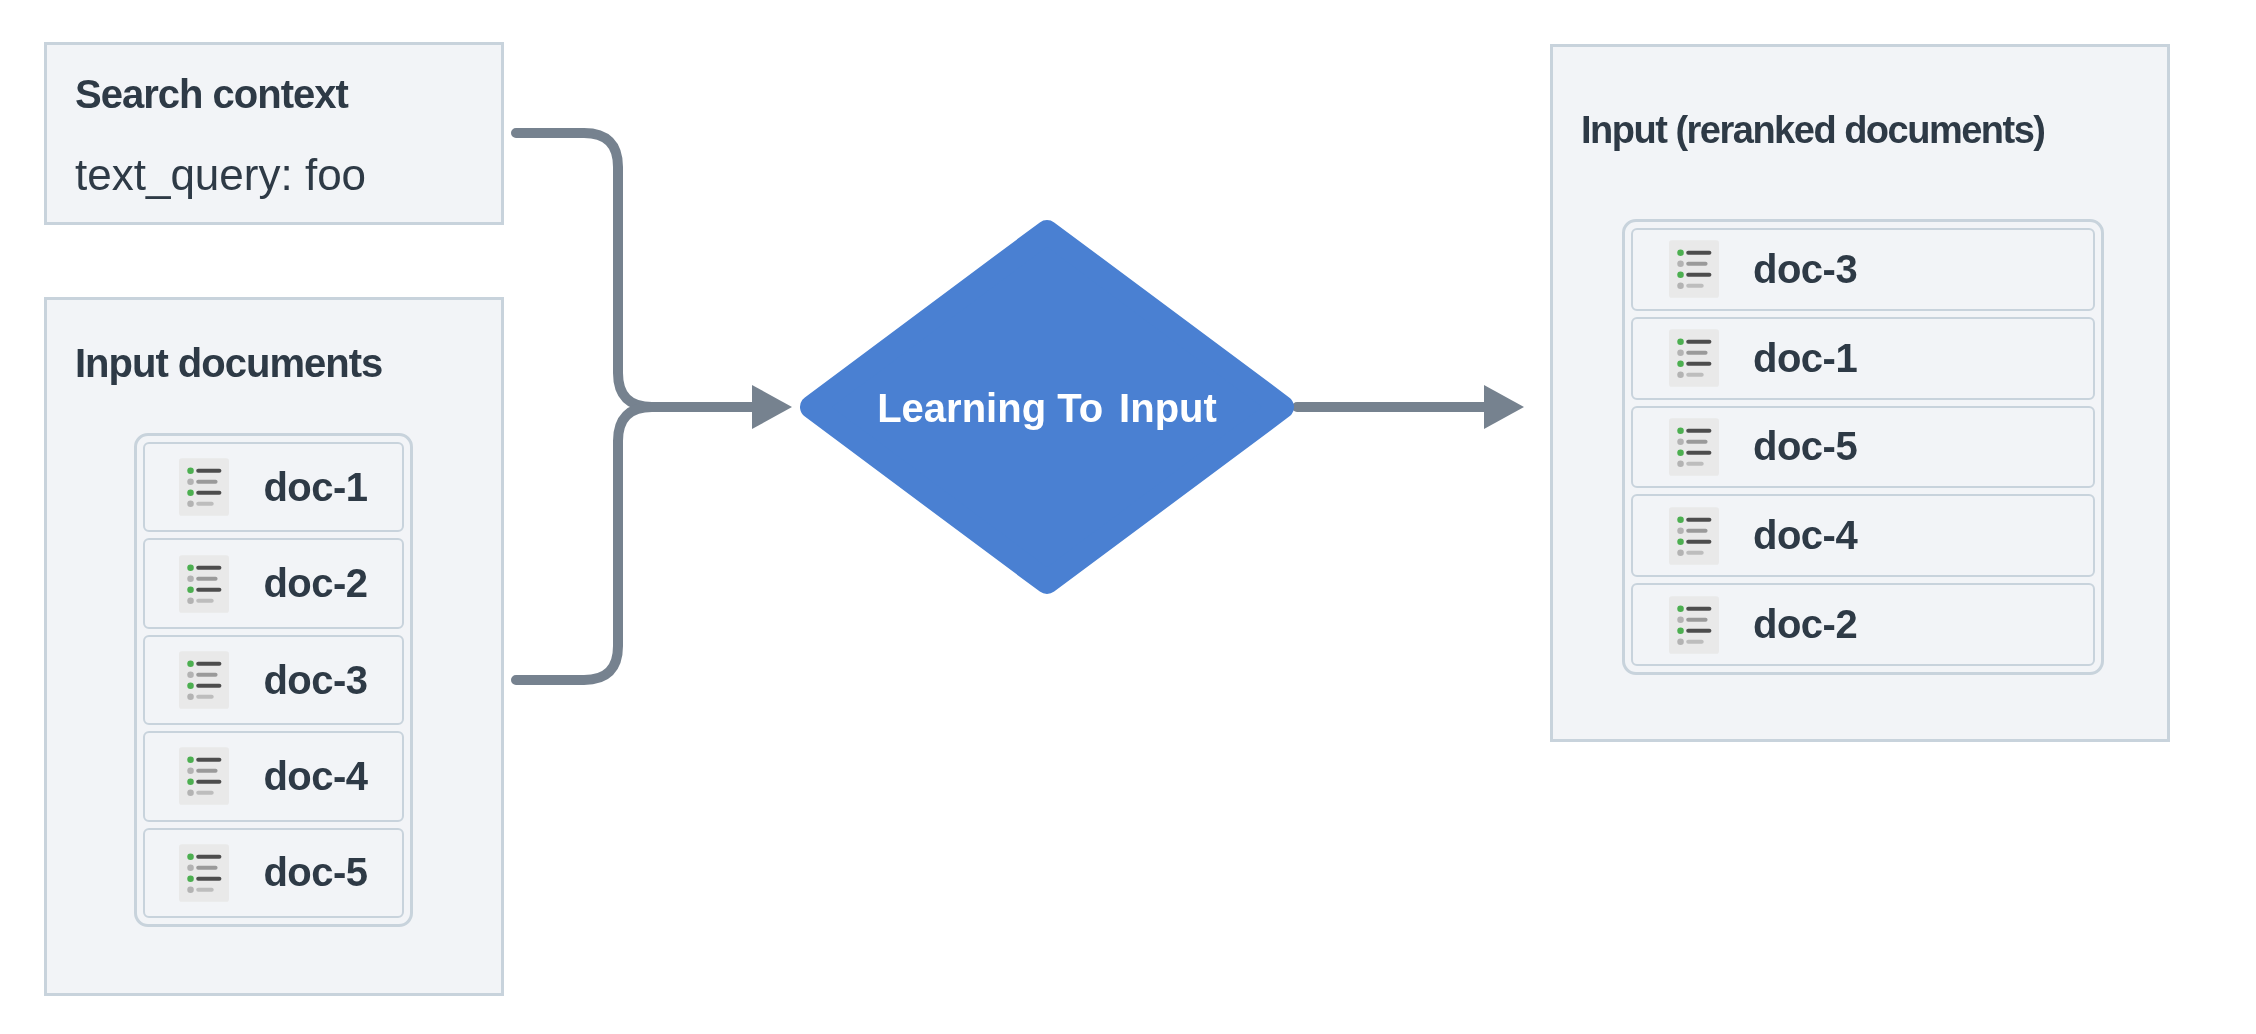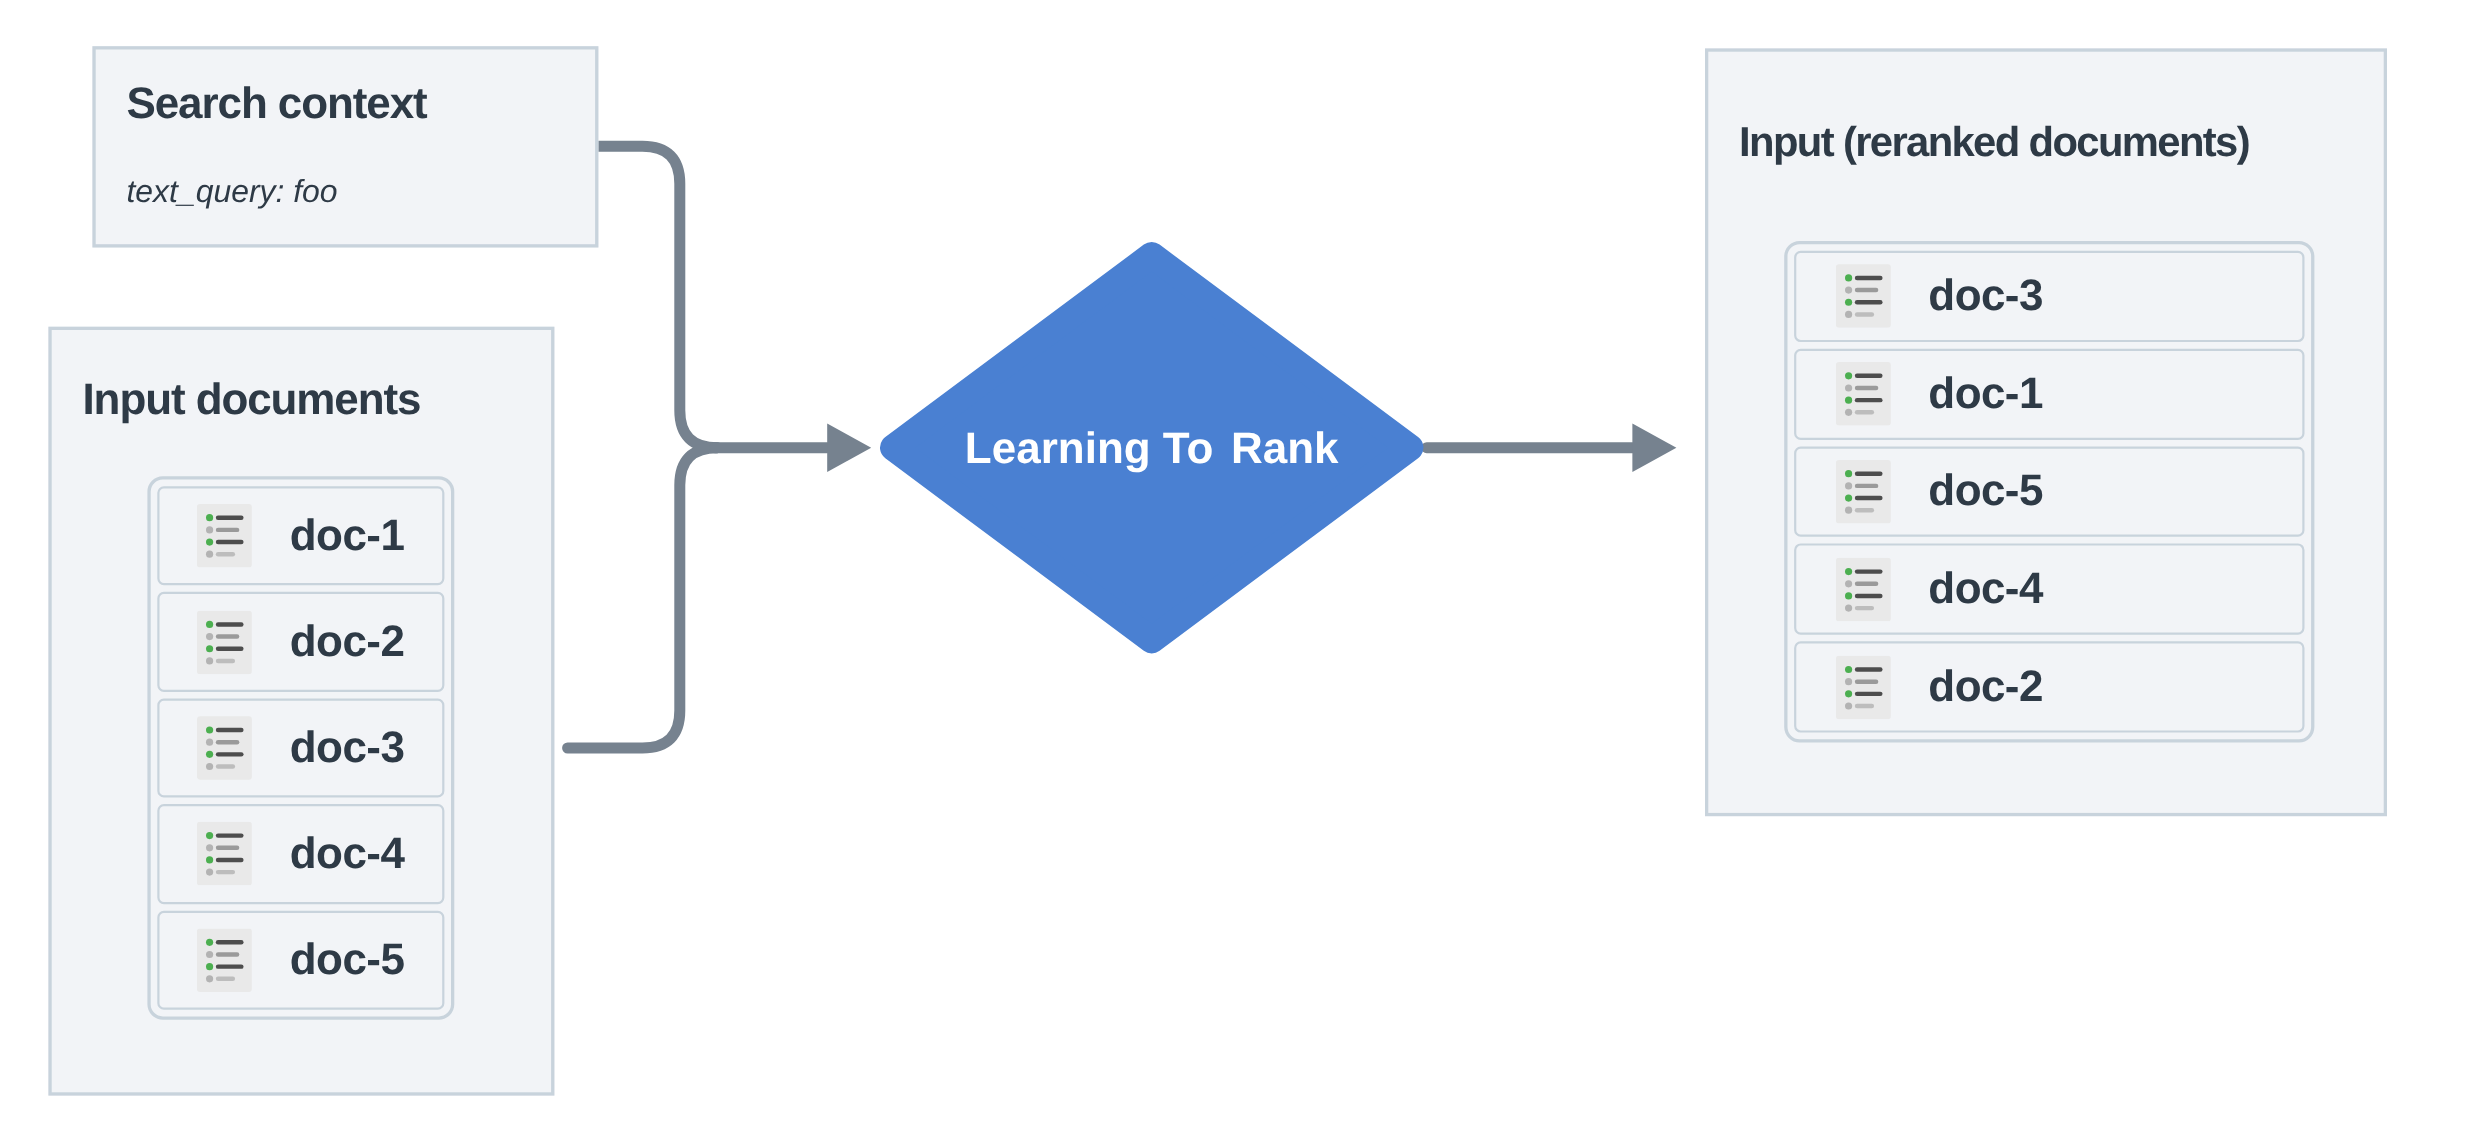--- a/index.html
+++ b/index.html
@@ -15,22 +15,22 @@
   }
   .connector-layer{position:absolute;left:0;top:0;z-index:0;}
   .panel{
     position:absolute;box-sizing:border-box;z-index:1;
     background:var(--panel-fill);border:3px solid var(--panel-border);
   }
   .panel h2{
     margin:0;font-size:40px;font-weight:bold;letter-spacing:-1px;color:var(--text);
     white-space:nowrap;line-height:46px;
   }
-  .search-panel{left:44px;top:42px;width:460px;height:183px;padding:26px 28px;margin-left:40px;}
-  .search-panel .query{margin-top:36px;font-size:29px;line-height:44px;color:var(--text);white-space:nowrap;font-style:italic;}
+  .search-panel{left:44px;top:42px;width:460px;height:183px;padding:26px 28px;}
+  .search-panel .query{margin-top:36px;font-size:44px;line-height:44px;color:var(--text);white-space:nowrap;}
   .input-panel{left:44px;top:297px;width:460px;height:699px;padding:40px 28px;}
   .output-panel{left:1550px;top:44px;width:620px;height:698px;padding:60px 28px;}
   .output-panel h2{letter-spacing:-1.5px;font-size:38px;}
   .doc-list{
     position:absolute;box-sizing:border-box;display:flex;flex-direction:column;gap:6px;
     border:3px solid var(--panel-border);border-radius:14px;background:var(--panel-fill);padding:6px;
   }
   .input-list{left:87px;top:133px;width:279px;height:494px;}
   .output-list{left:69px;top:172px;width:482px;height:456px;}
   .doc-row{
@@ -153,21 +153,21 @@
             <circle class="i-gray" cx="12" cy="47.5" r="3.4"></circle>
             <line class="i-light" x1="20" y1="47.5" x2="34" y2="47.5"></line>
           </svg>
           <span class="doc-label">doc-5</span>
         </div>
       </div>
   </section>
 
   <div class="diamond-label">
     <div>Learning To</div>
-    <div>Rank</div>
+    <div>Input</div>
   </div>
 
   <section class="panel output-panel">
     <h2>Input (reranked documents)</h2>
     <div class="doc-list output-list">
 
         <div class="doc-row">
           <svg class="doc-icon" viewBox="0 0 52 60">
             <rect class="i-bg" x="0" y="0" width="52" height="60" rx="3"></rect>
             <circle class="i-green" cx="12" cy="13" r="3.4"></circle>

